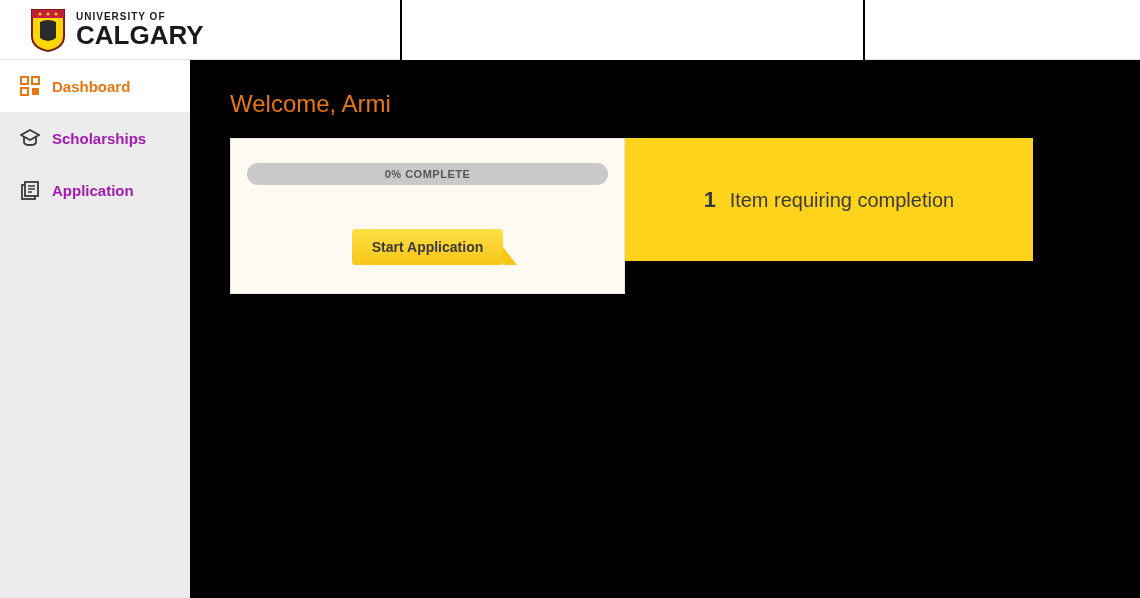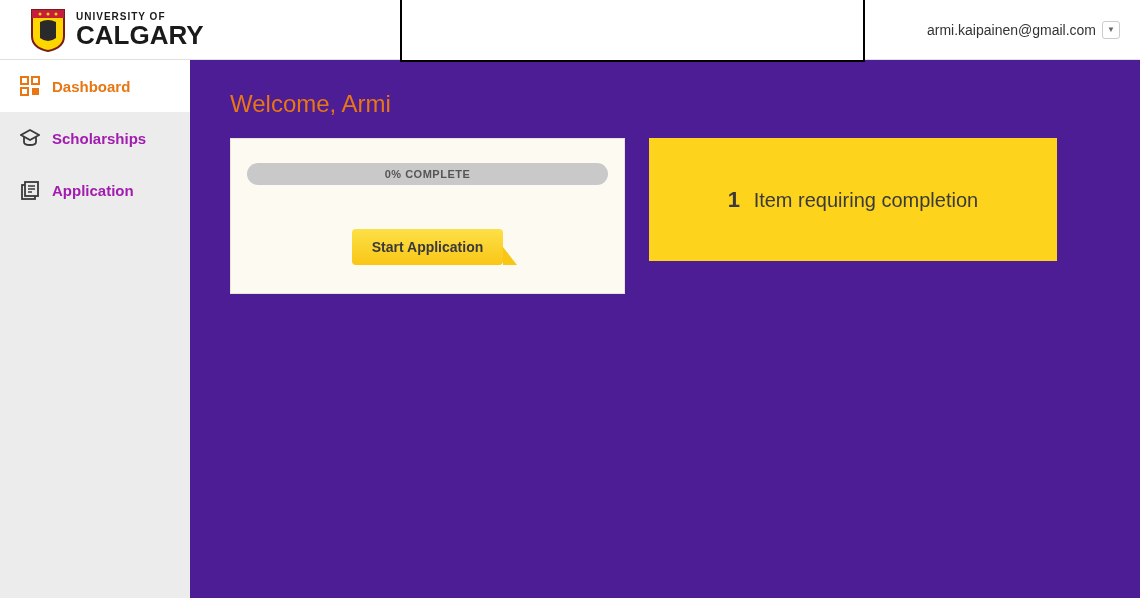--- a/index.html
+++ b/index.html
@@ -101,31 +101,30 @@
       color: #e87612;
     }
     .nav-icon {
       width: 20px;
       height: 20px;
       flex-shrink: 0;
     }
     .main {
       flex: 1;
       padding: 30px 40px;
-      background: #4c1d95;
+      background: #000000;
     }
     .page-title {
       font-size: 24px;
       font-weight: 400;
       color: #e87612;
       margin-bottom: 20px;
     }
     .cards {
       display: flex;
-      gap: 24px;
     }
     .card-left {
       width: 395px;
       background: #fdfaf2;
       border: 1px solid #e8e4d8;
       padding: 24px 16px 28px 16px;
       display: flex;
       flex-direction: column;
       align-items: center;
       gap: 16px;
@@ -197,26 +196,20 @@
       <circle cx="18" cy="6" r="1.5" fill="#ffd700"></circle>
       <circle cx="26" cy="6" r="1.5" fill="#ffd700"></circle>
       <path d="M10 14 Q18 10 26 14 L26 30 Q18 36 10 30 Z" fill="#2a2a2a"></path>
     </svg>
     <div class="uni-text">
       <span class="uni-top">UNIVERSITY OF</span>
       <span class="uni-bottom">CALGARY</span>
     </div>
   </div>
   <div class="header-box"></div>
-  <div class="user-area">
-    <span>armi.kaipainen@gmail.com</span>
-    <div class="user-dropdown">
-      <span>▼</span>
-    </div>
-  </div>
 </div>
 
 <div class="content">
   <div class="sidebar">
     <div class="nav-item active">
       <svg class="nav-icon" viewBox="0 0 20 20">
         <rect x="1" y="1" width="7" height="7" fill="none" stroke="#e87612" stroke-width="2"></rect>
         <rect x="12" y="1" width="7" height="7" fill="none" stroke="#e87612" stroke-width="2"></rect>
         <rect x="1" y="12" width="7" height="7" fill="none" stroke="#e87612" stroke-width="2"></rect>
         <rect x="12" y="12" width="7" height="7" fill="#e87612"></rect>

